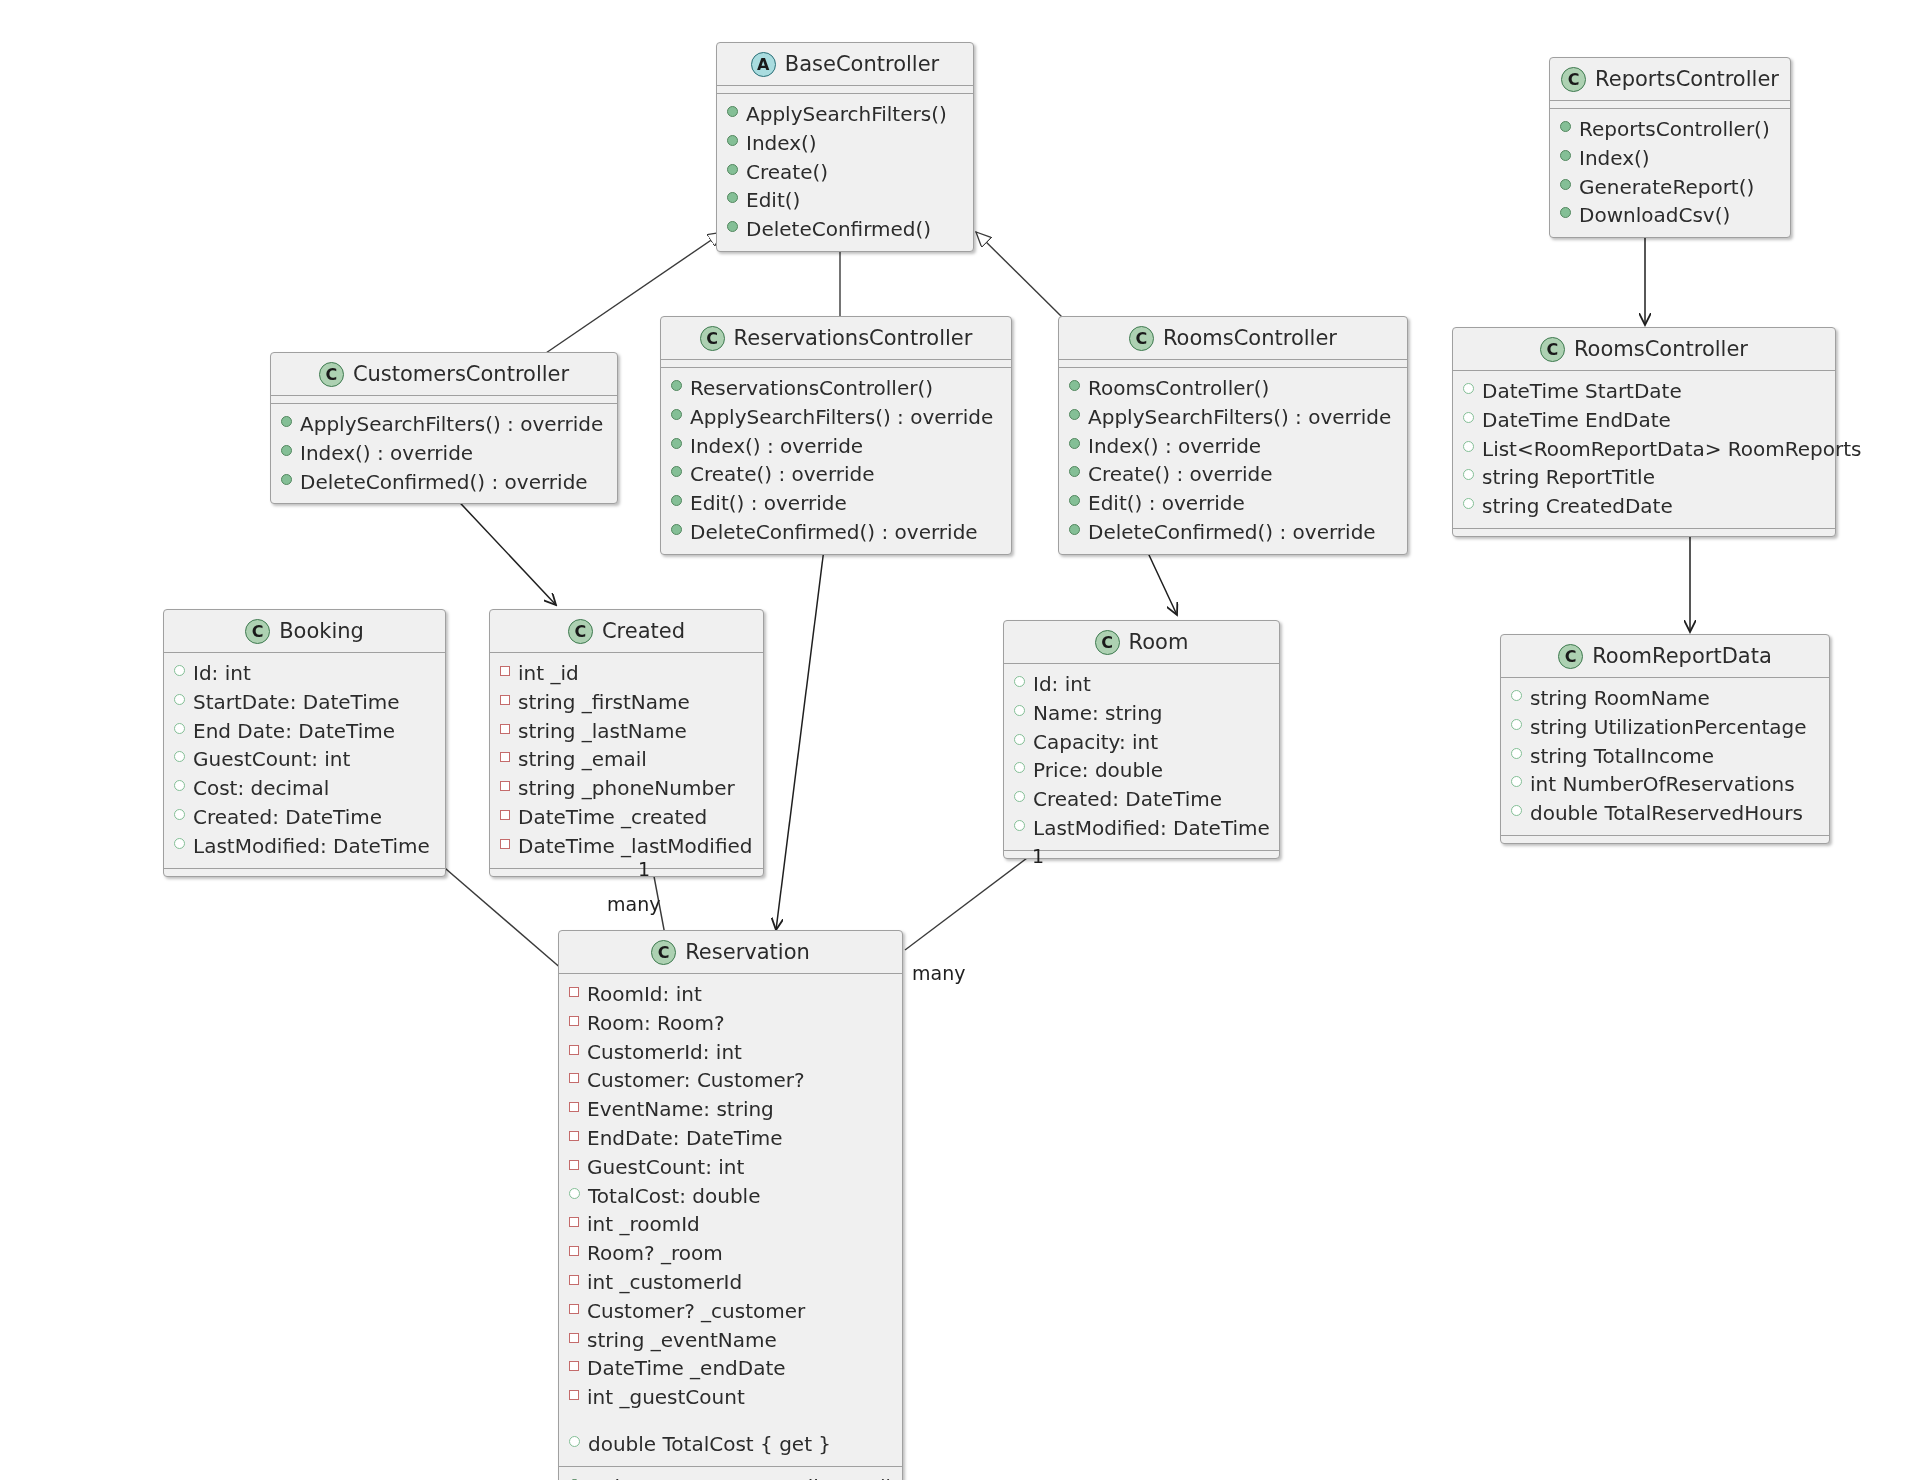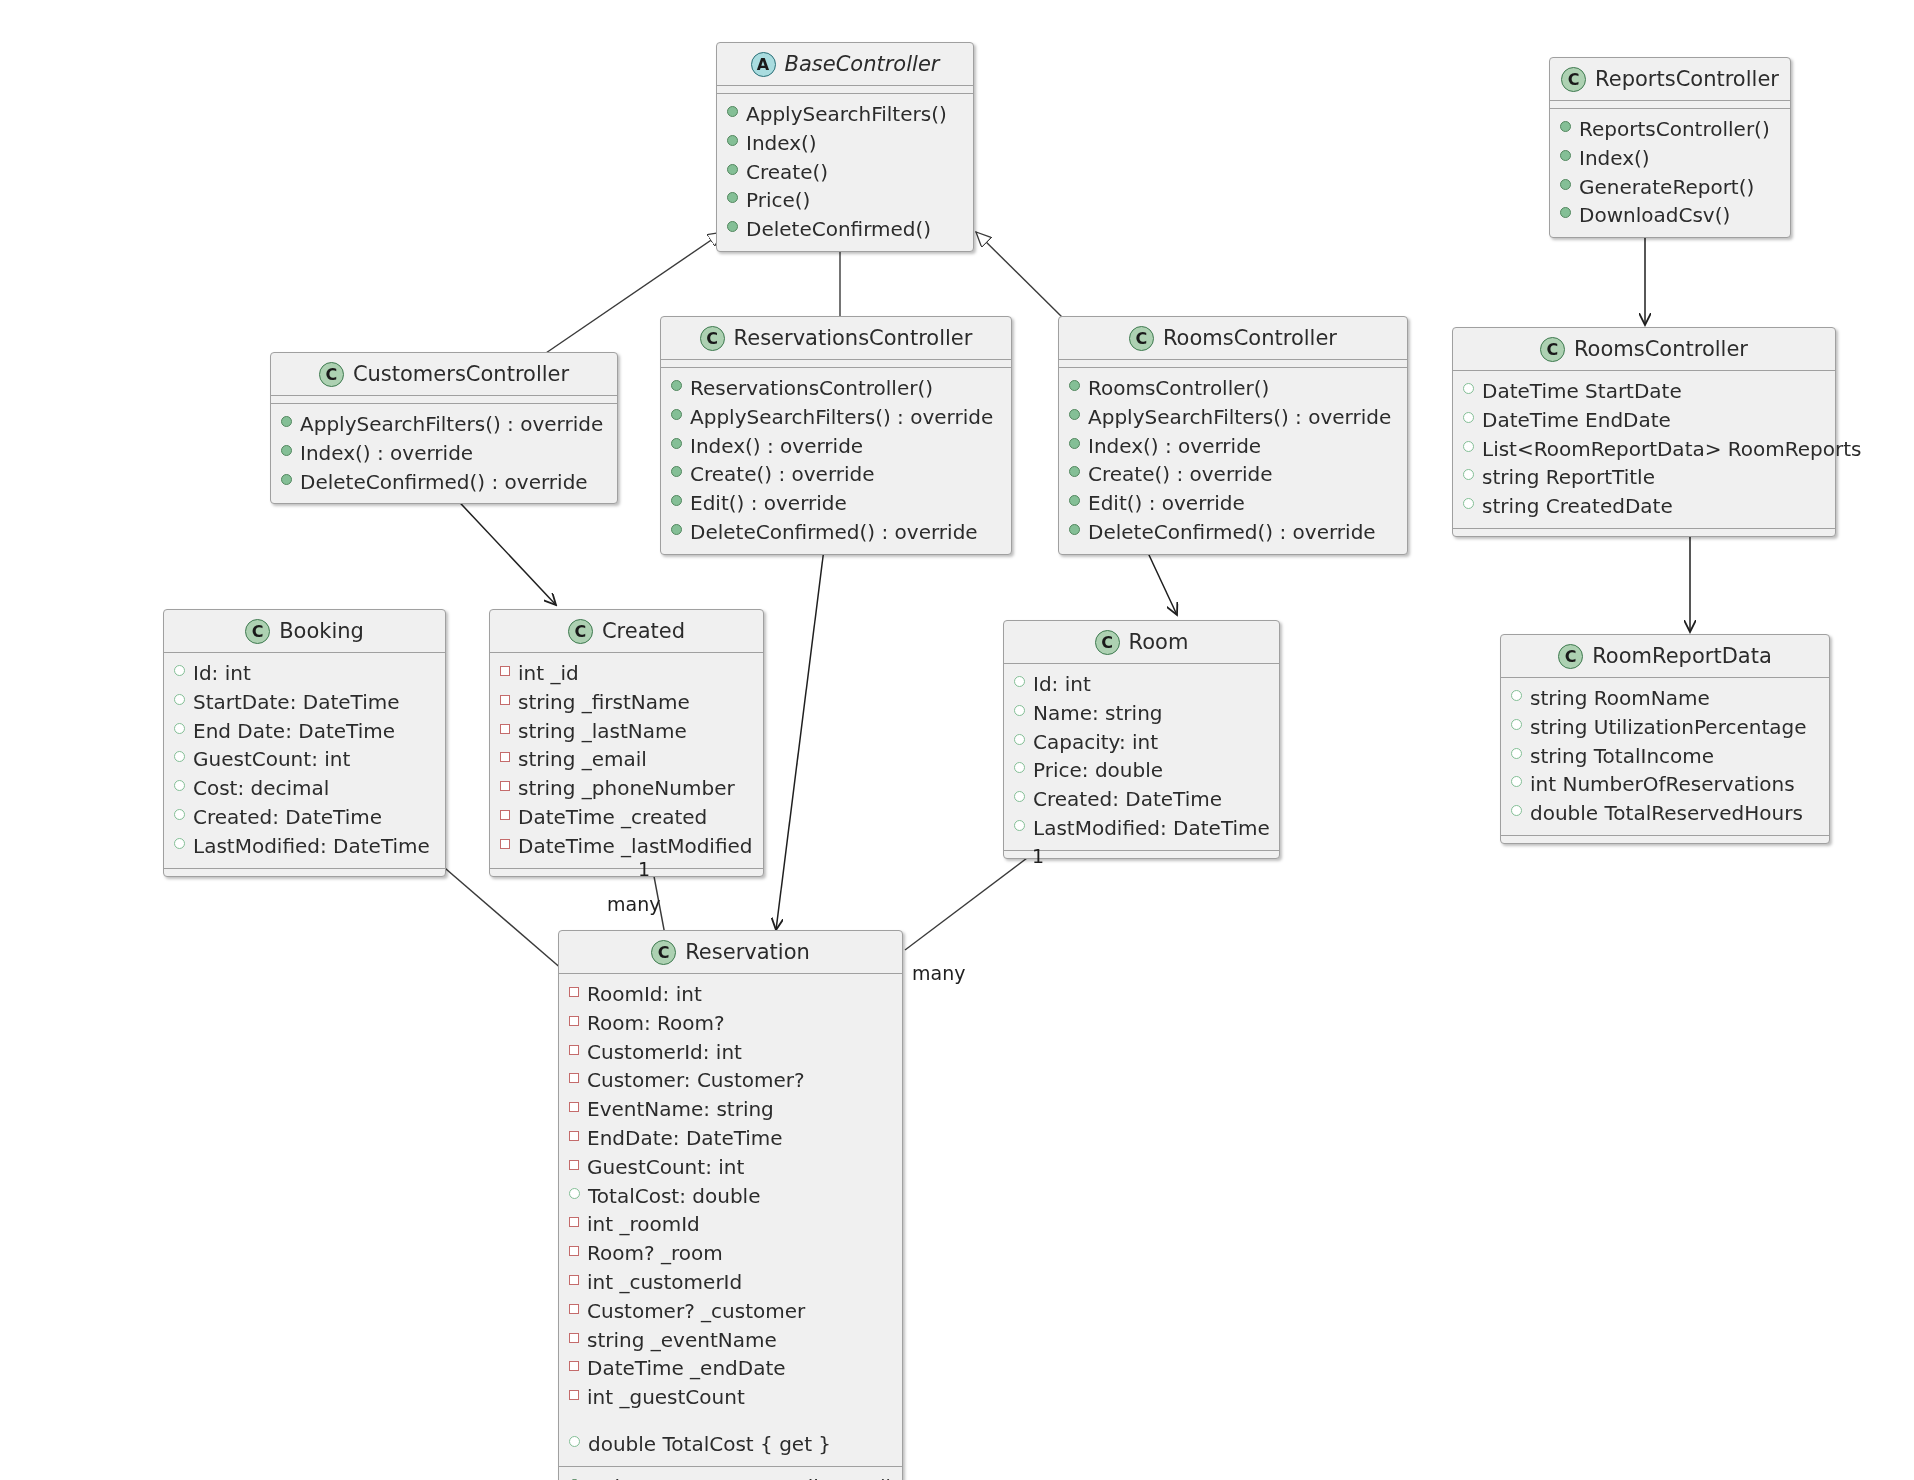--- a/index.html
+++ b/index.html
@@ -41,21 +41,20 @@
     display: flex;
     align-items: center;
     justify-content: center;
     gap: 9px;
     padding: 9px 14px 8px 14px;
     font-size: 21px;
     color: #2b2b2b;
     white-space: nowrap;
   }
   .class-header.abstract .class-title {
-    font-style: italic;
   }
   .class-title { line-height: 1; }
   .stereo-badge {
     width: 25px;
     height: 25px;
     border-radius: 50%;
     display: inline-flex;
     align-items: center;
     justify-content: center;
     font-size: 16px;
@@ -180,21 +179,21 @@
       <div class="member">
         <span class="vis method-pub"></span>
         <span>Index()</span>
       </div>
       <div class="member">
         <span class="vis method-pub"></span>
         <span>Create()</span>
       </div>
       <div class="member">
         <span class="vis method-pub"></span>
-        <span>Price()</span>
+        <span>Edit()</span>
       </div>
       <div class="member">
         <span class="vis method-pub"></span>
         <span>DeleteConfirmed()</span>
       </div>
     </div>
   </div>
 
   <div class="uml-class" style="left:1549px; top:57px; width:242px;">
     <div class="class-header">

